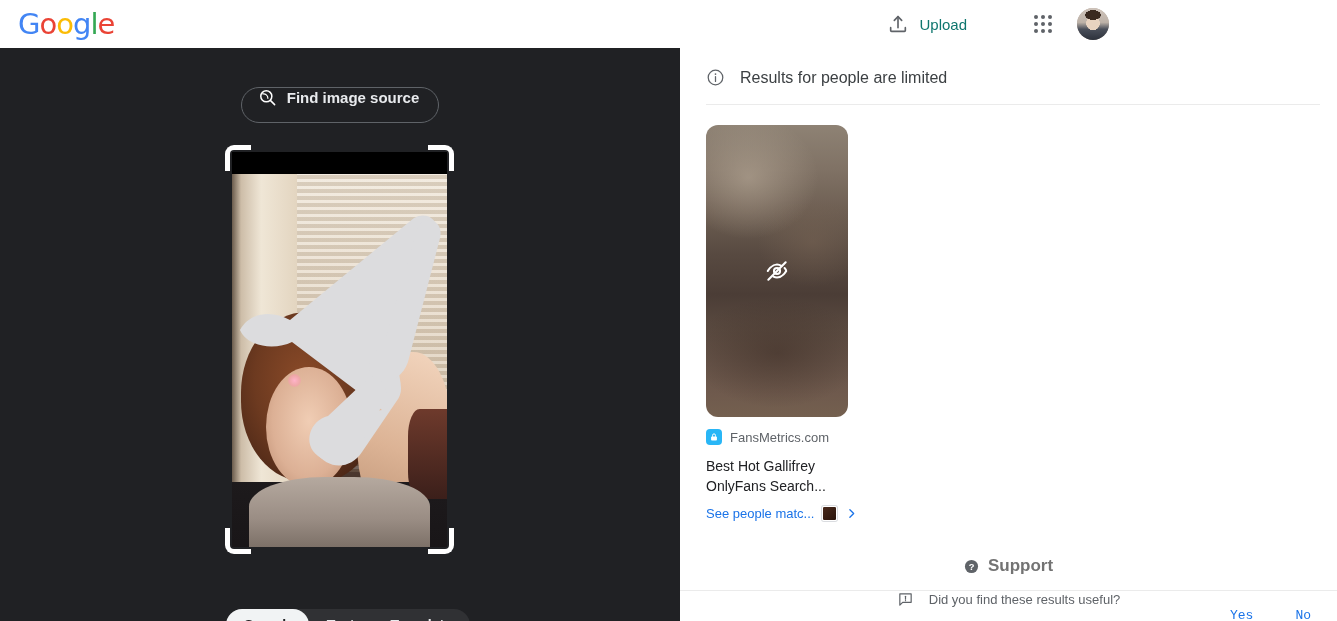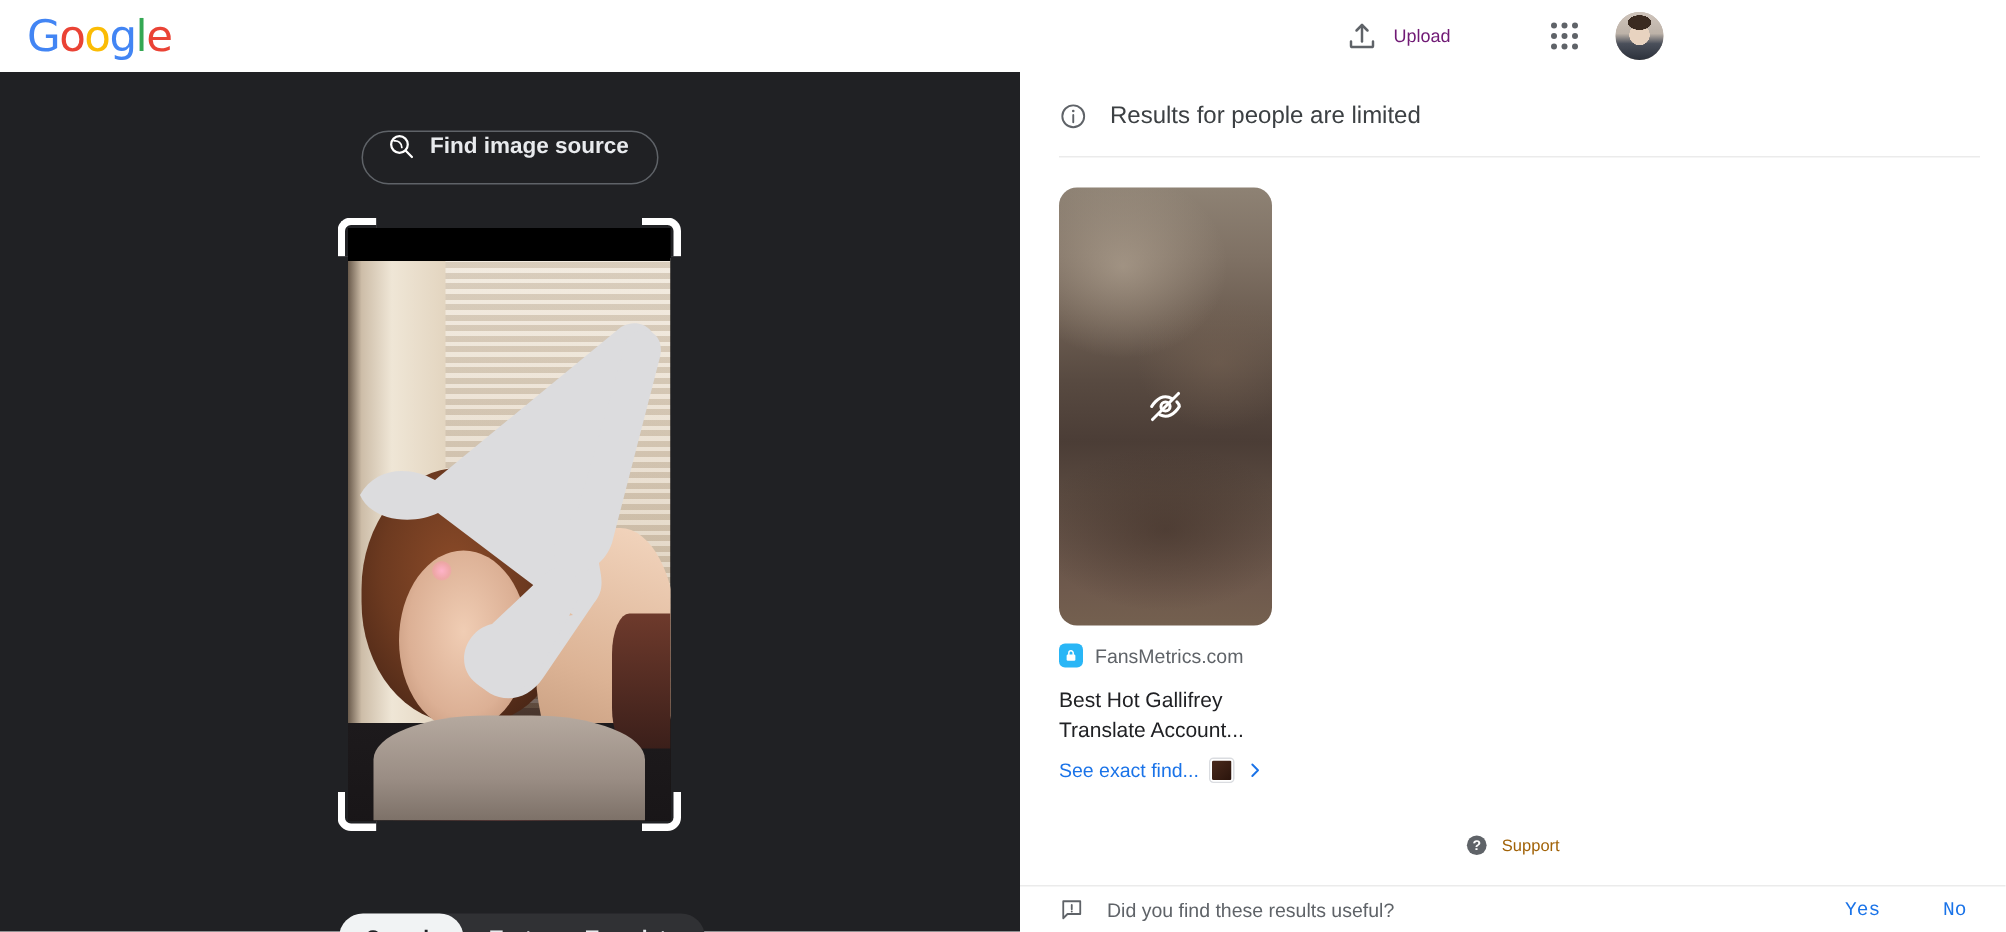--- a/index.html
+++ b/index.html
@@ -38,21 +38,21 @@
   }
   .upload-btn {
     display: flex; align-items: center; gap: 10px;
     padding: 6px 10px;
     border-radius: 18px;
     cursor: pointer;
     background: transparent;
     border: none;
   }
   .upload-btn .lbl {
-    font-size: 12px; color: #701a75; font-weight: 400;
+    font-size: 15px; color: #0f766e; font-weight: 400;
   }
   .apps-grid {
     width: 40px; height: 40px;
     margin-left: 46px;
     display: grid;
     grid-template-columns: repeat(3, 4px);
     grid-template-rows: repeat(3, 4px);
     gap: 3px;
     align-content: center; justify-content: center;
     border-radius: 50%;
@@ -288,30 +288,31 @@
     box-shadow: 0 0 0 1px #dadce0;
     flex: 0 0 15px;
   }
 
   
   .support-row {
     position: absolute; left: 0; top: 508px; width: 657px;
     display: flex; align-items: center; justify-content: center; gap: 9px;
     cursor: pointer;
   }
-  .support-row .txt { font-size: 11px; color: #a16207; }
+  .support-row .txt { font-size: 17px; color: #737373; font-weight: bold; }
 
   .fb-hr {
     position: absolute; left: 0; top: 542px; width: 657px;
     height: 1px; background: #ebebeb;
   }
   .feedback {
     position: absolute; left: 0; top: 543px; width: 657px; height: 30px;
     display: flex; align-items: center;
     padding: 0 26px 0 26px;
+    flex-direction: column;
   }
   .fb-left { display: flex; align-items: center; gap: 15px; }
   .fb-q { font-size: 13px; color: #5f6368; }
   .fb-right { margin-left: auto; display: flex; align-items: center; gap: 42px; font-family: Liberation Mono, monospace; }
   .fb-btn {
     font-size: 13px; color: #1a73e8; cursor: pointer;
     font-weight: 400;
   }
   .icon { display: inline-flex; align-items: center; justify-content: center; }
 </style>
@@ -443,24 +444,24 @@
     <div class="src-row">
       <span class="favicon">
         <svg width="10" height="10" viewBox="0 0 24 24" fill="none" stroke="#ffffff" stroke-width="2.4" stroke-linecap="round">
           <rect x="5" y="10.5" width="14" height="10" rx="2" fill="#ffffff" stroke="none"></rect>
           <path d="M8.5 10.5V8a3.5 3.5 0 0 1 7 0v2.5"></path>
         </svg>
       </span>
       <span class="src-name">FansMetrics.com</span>
     </div>
 
-    <div class="card-title">Best Hot Gallifrey Translate Account...</div>
+    <div class="card-title">Best Hot Gallifrey OnlyFans Search...</div>
 
     <div class="exact-row">
-      <span class="exact-link">See exact find...</span>
+      <span class="exact-link">See people matc...</span>
       <span class="exact-thumb"></span>
       <span class="icon">
         <svg width="13" height="13" viewBox="0 0 24 24" fill="none" stroke="#1a73e8" stroke-width="2.4" stroke-linecap="round" stroke-linejoin="round">
           <path d="M9 5l7 7-7 7"></path>
         </svg>
       </span>
     </div>
   </div>
 
   <div class="support-row">

